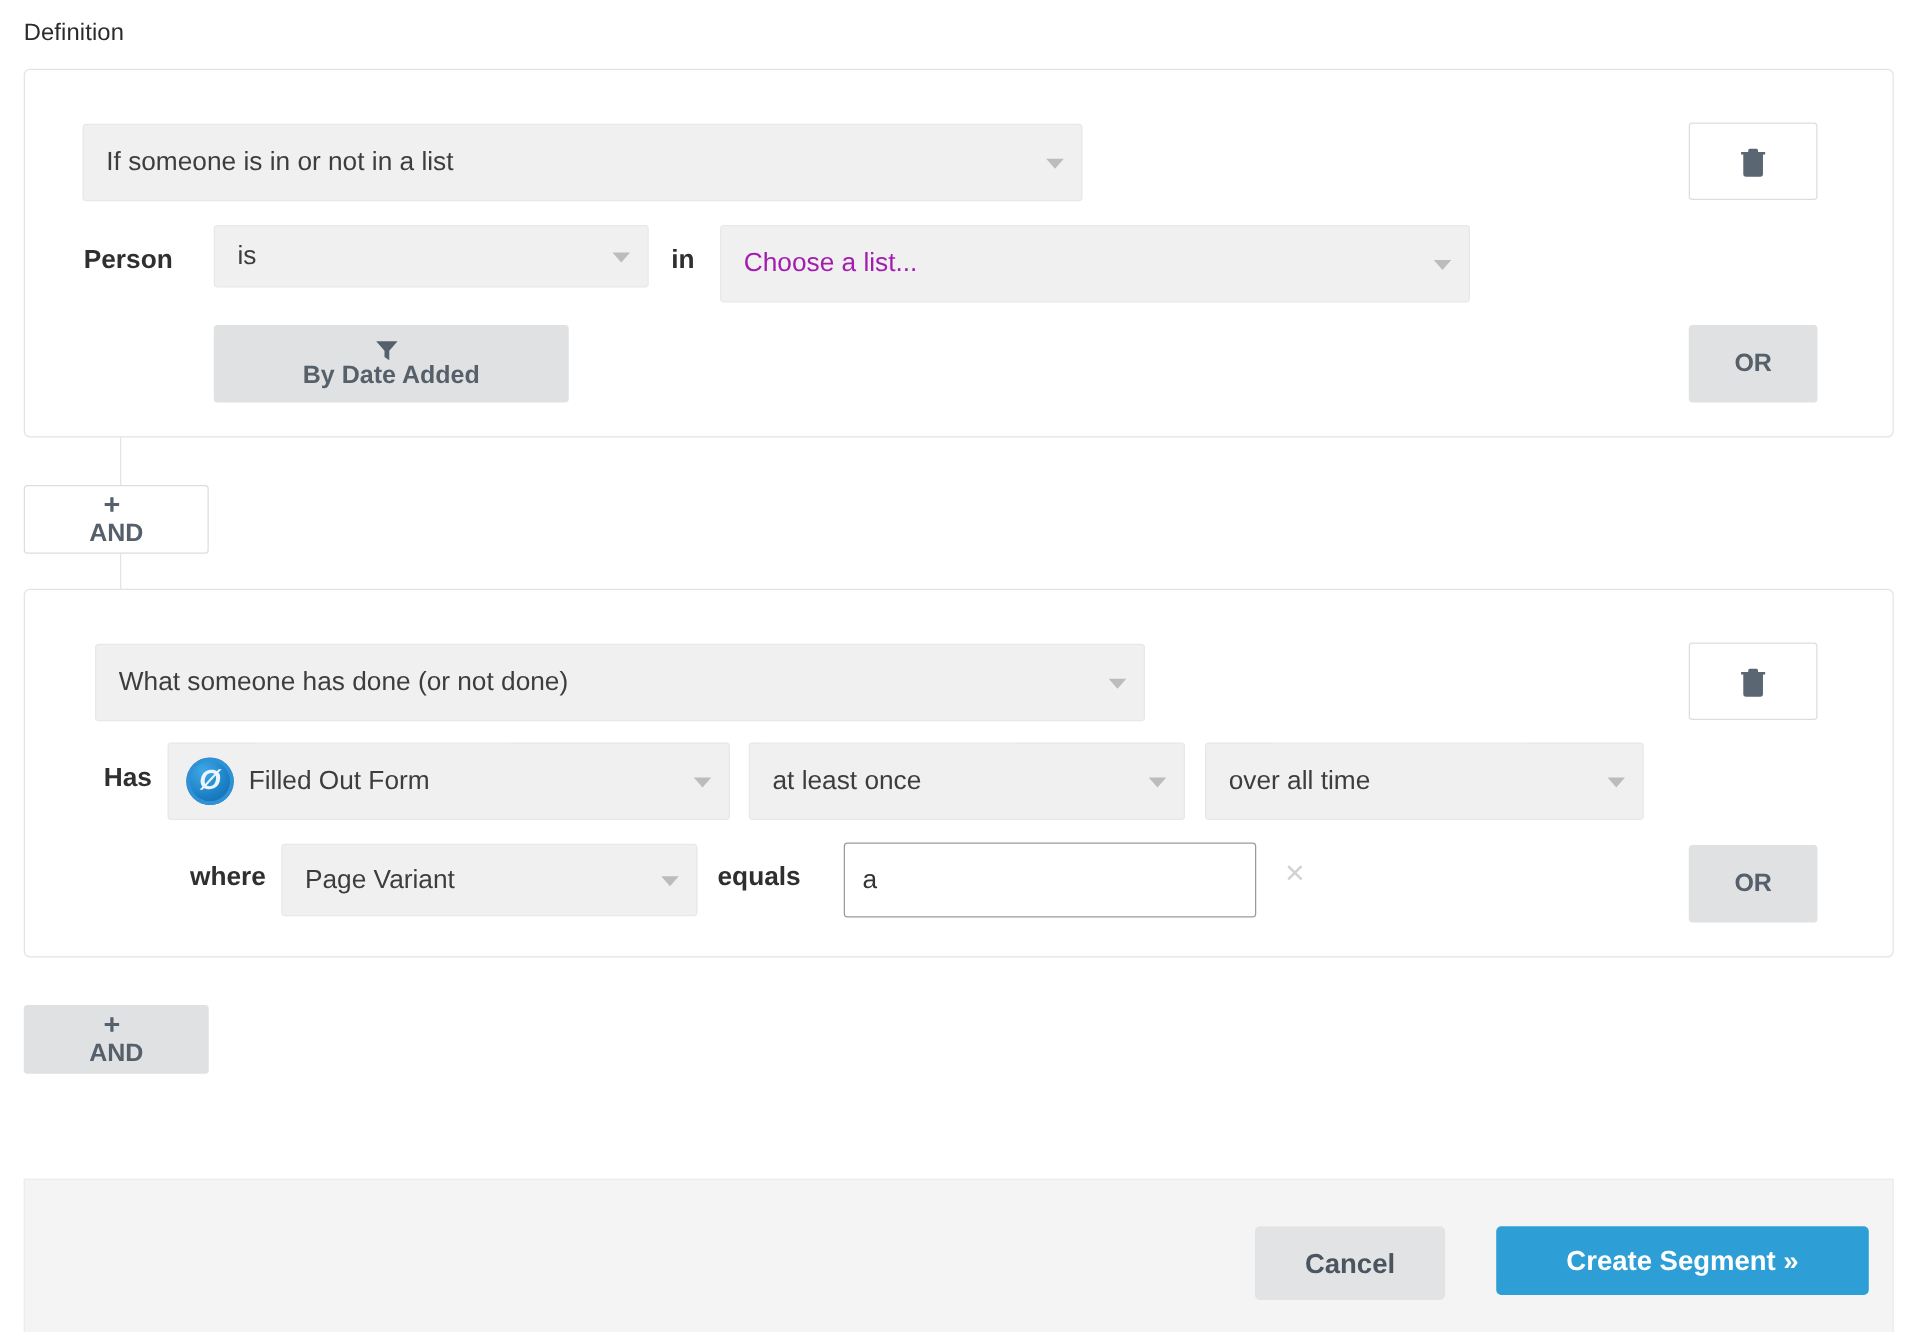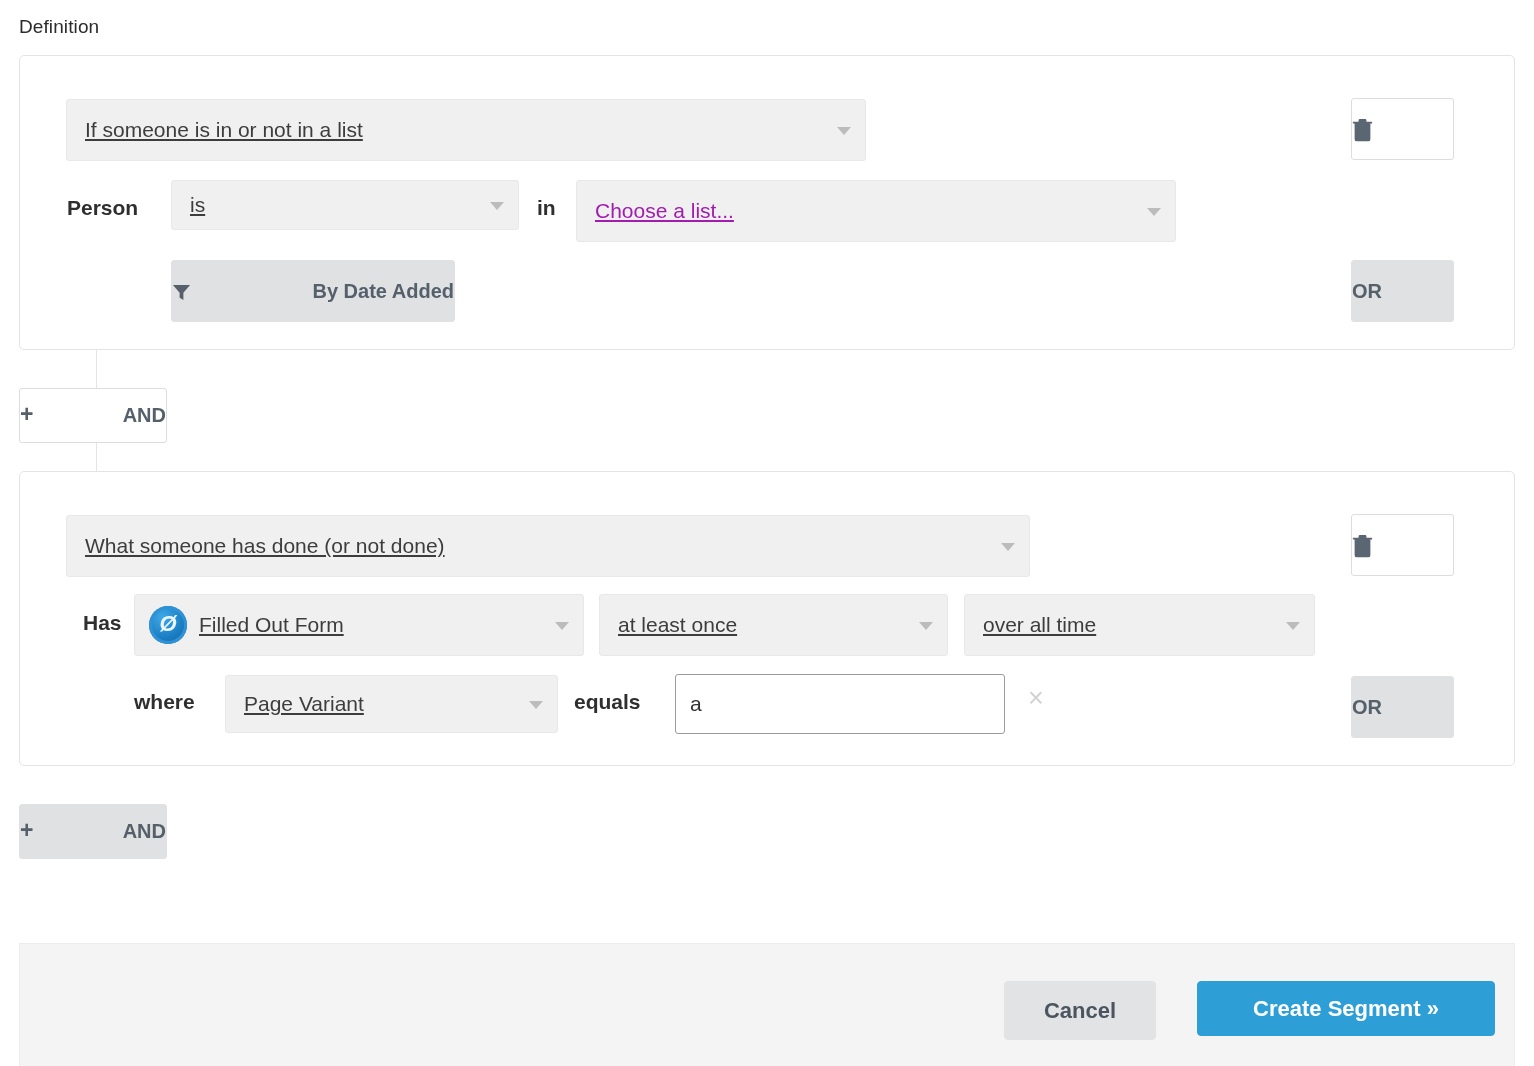--- a/index.html
+++ b/index.html
@@ -57,21 +57,20 @@
     background: #f0f0f0;
     border: 1px solid #e8e8e8;
     border-radius: 3px;
     display: flex;
     align-items: center;
     padding: 0 34px 0 18px;
     font-size: 21px;
     color: #3d3d3d;
     white-space: nowrap;
     overflow: hidden;
-    text-decoration: underline;
   }
   .sel.placeholder { color: #a21caf; }
   .caret {
     position: absolute;
     right: 14px;
     top: 50%;
     margin-top: -3px;
     width: 0; height: 0;
     border-left: 7px solid transparent;
     border-right: 7px solid transparent;
@@ -85,28 +84,29 @@
     font-weight: bold;
     color: #2f2f2f;
     white-space: nowrap;
   }
 
   
   .btn {
     position: absolute;
     display: flex;
     align-items: center;
-    justify-content: space-between;
+    justify-content: center;
     border-radius: 3px;
     font-size: 20px;
     font-weight: bold;
     color: #55606b;
     white-space: nowrap;
     cursor: pointer;
     user-select: none;
+    flex-direction: column;
   }
   .btn-grey  { background: #e0e1e2; border: 1px solid #e0e1e2; }
   .btn-white { background: #ffffff; border: 1px solid #dddddd; }
 
   .btn .plus {
     font-size: 23px;
     font-weight: bold;
     margin-right: 7px;
     line-height: 1;
     position: relative;
@@ -256,21 +256,21 @@
 
   <div class="connector" id="connector-top"></div>
   <div class="btn btn-white" style="left:19px; top:388px; width:148px; height:55px;">
     <span class="plus">+</span>
     <span>AND</span>
   </div>
   <div class="connector" id="connector-bottom"></div>
 
   <div class="card" id="card-2">
 
-    <div class="sel" style="left:46px; top:43px; width:964px; height:62px;">
+    <div class="sel" style="left:56px; top:43px; width:840px; height:62px;">
       <span>What someone has done (or not done)</span>
       <span class="caret"></span>
     </div>
 
     <div class="btn btn-white trash-btn" style="left:1331px; top:42px;">
       <svg class="trash-svg" viewBox="0 0 24 28">
         <path d="M3 7h18v18a2.5 2.5 0 0 1-2.5 2.5h-13A2.5 2.5 0 0 1 3 25V7zm6-5h6a1.5 1.5 0 0 1 1.5 1.5V5H7.5V3.5A1.5 1.5 0 0 1 9 2zM1 5h22v2.2H1V5z"></path>
       </svg>
     </div>
 
@@ -287,21 +287,21 @@
     <div class="sel" style="left:579px; top:122px; width:349px; height:62px;">
       <span>at least once</span>
       <span class="caret"></span>
     </div>
 
     <div class="sel" style="left:944px; top:122px; width:351px; height:62px;">
       <span>over all time</span>
       <span class="caret"></span>
     </div>
 
-    <div class="word" style="left:114px; top:218px;">where</div>
+    <div class="word" style="left:132px; top:218px;">where</div>
 
     <div class="sel" style="left:205px; top:203px; width:333px; height:58px;">
       <span>Page Variant</span>
       <span class="caret"></span>
     </div>
 
     <div class="word" style="left:554px; top:218px;">equals</div>
 
     <input class="text-input" style="left: 655px; top: 202px; width: 330px; height: 60px;" value="a">
 

